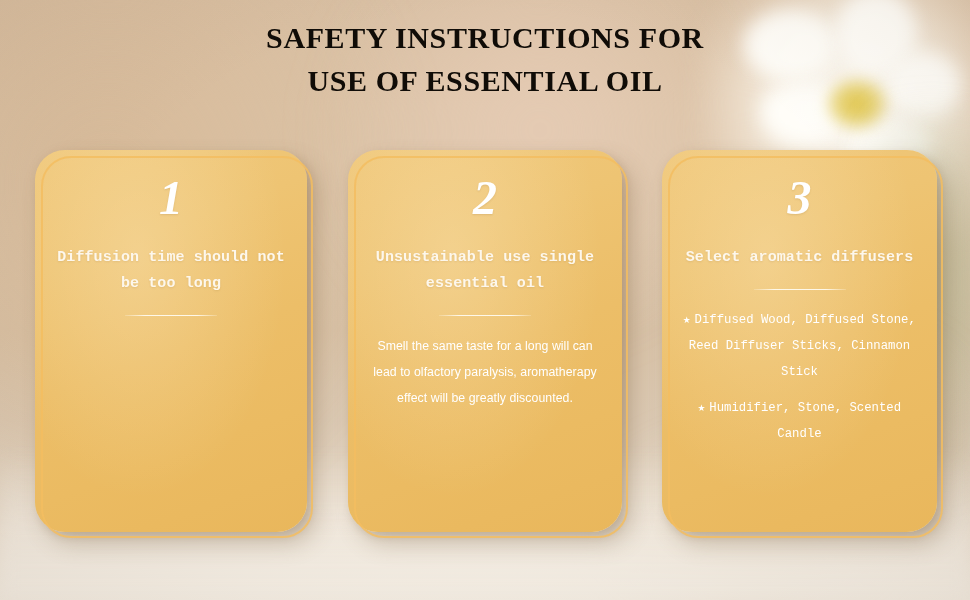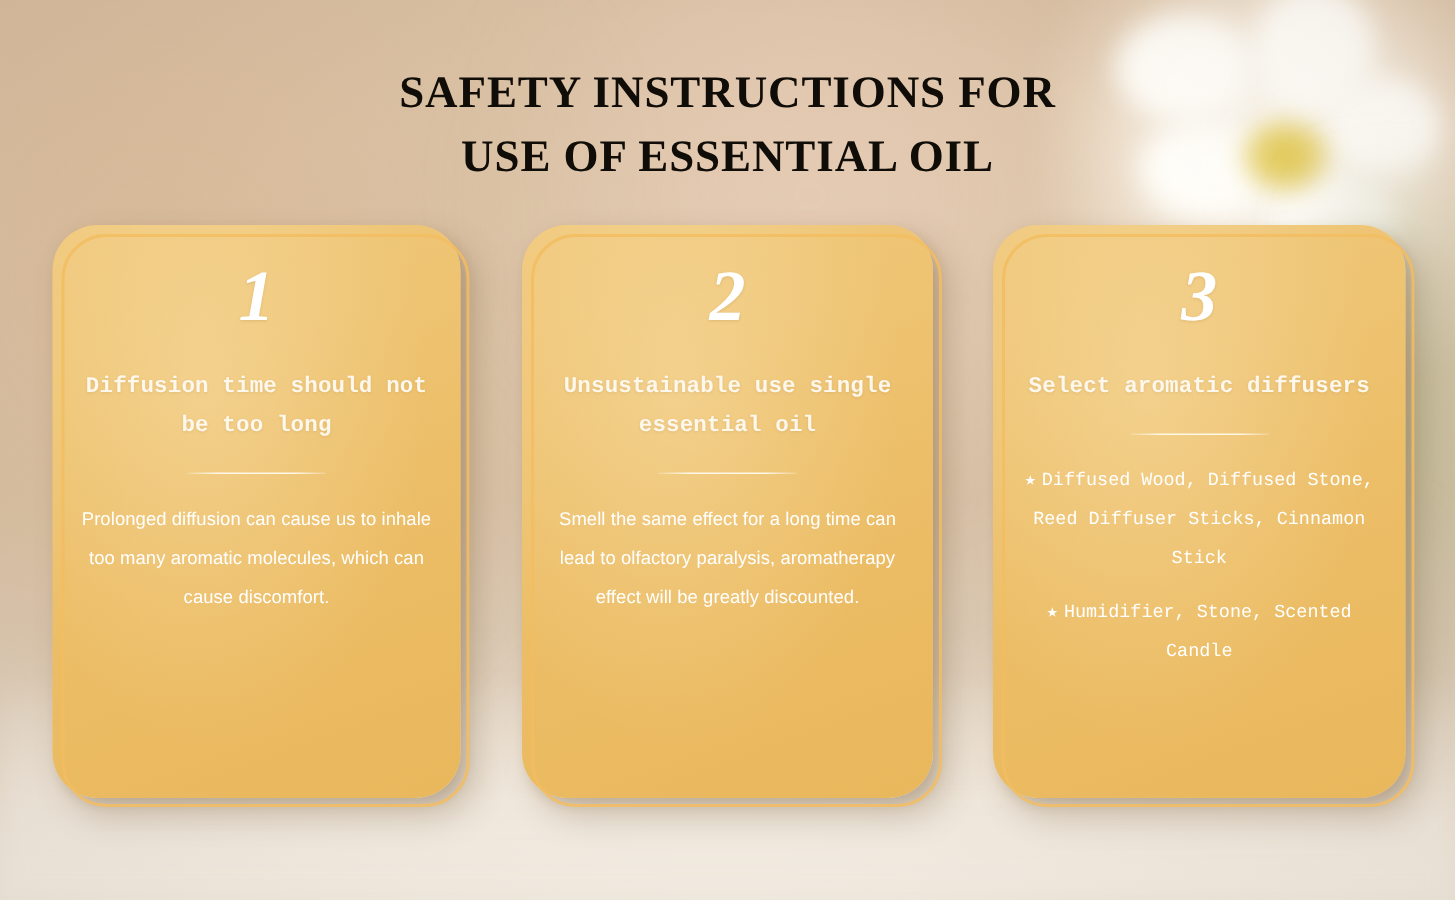--- a/index.html
+++ b/index.html
@@ -69,21 +69,21 @@
     background:linear-gradient(to bottom, rgba(242,235,225,0) 0%, rgba(243,236,226,.72) 55%, rgba(244,238,229,.95) 100%);
     filter:blur(8px);
   }
   .bg-vignette{
     position:absolute;inset:0;
     background:radial-gradient(ellipse at 50% 45%, rgba(0,0,0,0) 55%, rgba(120,95,70,.10) 100%);
   }
 
   
   .title{
-    position:absolute;left:0;top:40px;width:970px;
+    position:absolute;left:0;top:16px;width:970px;
     text-align:center;
     font-family:"Liberation Serif","DejaVu Serif",serif;
     font-weight:bold;
     font-size:30px;
     line-height:43px;
     letter-spacing:.6px;
     color:#100c07;
     z-index:5;
   }
   .title .ln{display:block;}
@@ -191,30 +191,29 @@
   <span class="ln">USE OF ESSENTIAL OIL</span>
 </div>
 
 <div class="cards">
 
   <div class="card" id="card1">
     <div class="card-inner">
       <div class="num">1</div>
       <div class="heading">Diffusion time should not be too long</div>
       <div class="divider"></div>
-      <div class="body">Prolonged diffusion can cause us to inhale too many aromatic molecules, which can cause discomfort.</div>
     </div>
   </div>
 
   <div class="card" id="card2">
     <div class="card-inner">
       <div class="num">2</div>
       <div class="heading">Unsustainable use single essential oil</div>
       <div class="divider"></div>
-      <div class="body">Smell the same effect for a long time can lead to olfactory paralysis, aromatherapy effect will be greatly discounted.</div>
+      <div class="body">Smell the same taste for a long will can lead to olfactory paralysis, aromatherapy effect will be greatly discounted.</div>
     </div>
   </div>
 
   <div class="card" id="card3">
     <div class="card-inner">
       <div class="num">3</div>
       <div class="heading">Select aromatic diffusers</div>
       <div class="divider"></div>
       <div class="bullets">
         <div class="bullet"><span class="star">★</span><span>Diffused Wood, Diffused Stone, Reed Diffuser Sticks, Cinnamon Stick</span></div>

